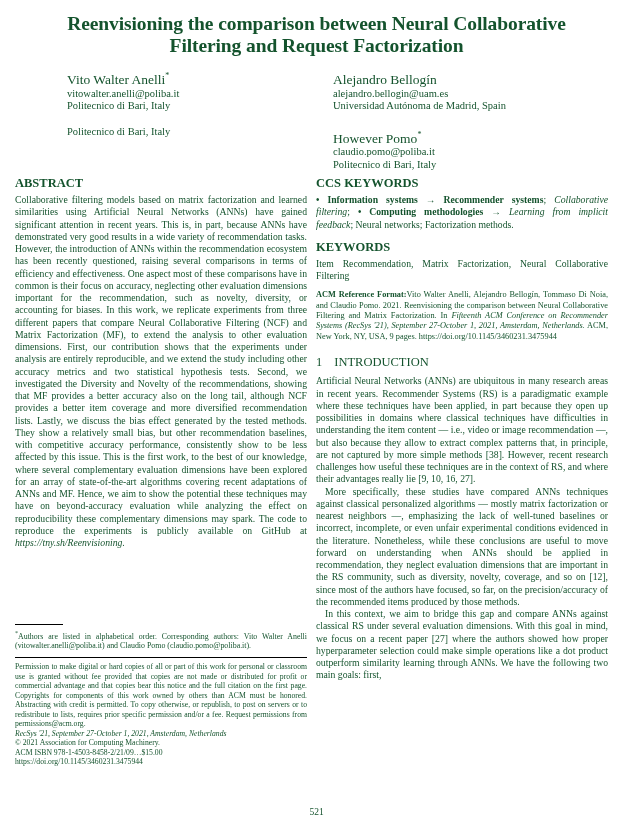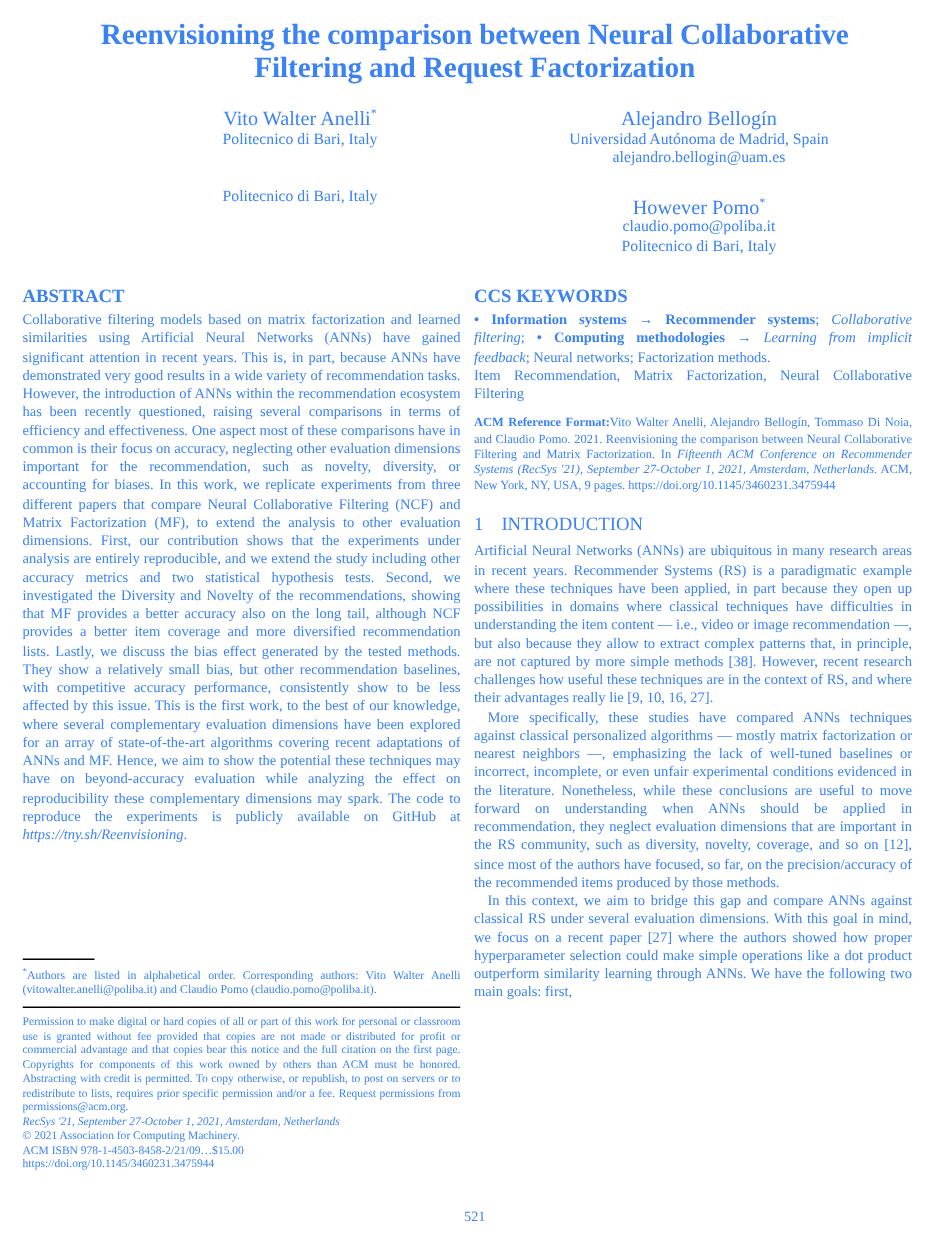--- a/index.html
+++ b/index.html
@@ -1,46 +1,45 @@
 <!DOCTYPE html>
 <html><head>
 <meta charset="utf-8">
 <style>
   * { margin:0; padding:0; box-sizing:border-box; }
   html,body { background:#ffffff; }
   .page {
     position:relative;
     width:633px; height:835px;
     background:#ffffff;
-    color:#3b82f6;
+    color:#14532d;
     font-family:"Liberation Serif", serif;
     overflow:hidden;
   }
   .paper-title {
     padding-top:13px;
     text-align:center;
     font-size:19.5px;
     line-height:22px;
     font-weight:bold;
     letter-spacing:-0.1px;
   }
   .authors-grid {
     width:532px;
     margin:10px 0 0 67px;
     display:grid;
     grid-template-columns:266px 266px;
     row-gap:13px;
-    text-align:center;
   }
   .author-name { font-size:13.5px; line-height:17px; }
   .author-name sup { font-size:8px; vertical-align:super; }
   .author-sub { font-size:10.5px; line-height:12.5px; }
   .columns {
     display:flex;
-    margin-top:19px;
+    margin-top:5px;
     padding:0 19px 0 15px;
     gap:9px;
     height:591px;
   }
   .col { width:292px; display:flex; flex-direction:column; overflow:hidden; }
   .sec-heading {
     font-size:12.5px;
     line-height:14px;
     font-weight:bold;
     margin-bottom:4px;
@@ -97,26 +96,27 @@
 <div class="page">
 
   <h1 class="paper-title">
     <span>Reenvisioning the comparison between Neural Collaborative</span><br>
     <span>Filtering and Request Factorization</span>
   </h1>
 
   <div class="authors-grid">
     <div class="author">
       <div class="author-name"><span>Vito Walter Anelli</span><sup>*</sup></div>
+      <div class="author-sub">vitowalter.anelli@poliba.it</div>
       <div class="author-sub">Politecnico di Bari, Italy</div>
     </div>
     <div class="author">
       <div class="author-name"><span>Alejandro Bellogín</span><sup></sup></div>
+      <div class="author-sub">alejandro.bellogin@uam.es</div>
       <div class="author-sub">Universidad Autónoma de Madrid, Spain</div>
-      <div class="author-sub">alejandro.bellogin@uam.es</div>
     </div>
     <div class="author">
       <div class="author-sub">Politecnico di Bari, Italy</div>
     </div>
     <div class="author">
       <div class="author-name"><span>However Pomo</span><sup>*</sup></div>
       <div class="author-sub">claudio.pomo@poliba.it</div>
       <div class="author-sub">Politecnico di Bari, Italy</div>
     </div>
   </div>
@@ -138,20 +138,21 @@
           <span class="line">ACM ISBN 978-1-4503-8458-2/21/09…$15.00</span>
           <span class="line">https://doi.org/10.1145/3460231.3475944</span>
         </div>
       </div>
     </div>
 
     <div class="col">
       <h2 class="sec-heading">CCS KEYWORDS</h2>
       <p class="body-text justify"><span class="bold">• Information systems</span><span> → </span><span class="bold">Recommender systems</span><span>; </span><span class="italic">Collaborative filtering</span><span>; </span><span class="bold">• Computing methodologies</span><span> → </span><span class="italic">Learning from implicit feedback</span><span>; Neural networks; Factorization methods.</span></p>
 
+      <h2 class="sec-heading mt">KEYWORDS</h2>
       <p class="body-text justify">Item Recommendation, Matrix Factorization, Neural Collaborative Filtering</p>
 
       <p class="acmref"><span class="bold line">ACM Reference Format:</span><span>Vito Walter Anelli, Alejandro Bellogín, Tommaso Di Noia, and Claudio Pomo. 2021. Reenvisioning the comparison between Neural Collaborative Filtering and Matrix Factorization. In </span><span class="italic">Fifteenth ACM Conference on Recommender Systems (RecSys '21), September 27-October 1, 2021, Amsterdam, Netherlands.</span><span> ACM, New York, NY, USA, 9 pages. https://doi.org/10.1145/3460231.3475944</span></p>
 
       <h2 class="numbered-heading"><span class="sec-num">1</span><span>INTRODUCTION</span></h2>
       <p class="body-text justify">Artificial Neural Networks (ANNs) are ubiquitous in many research areas in recent years. Recommender Systems (RS) is a paradigmatic example where these techniques have been applied, in part because they open up possibilities in domains where classical techniques have difficulties in understanding the item content — i.e., video or image recommendation —, but also because they allow to extract complex patterns that, in principle, are not captured by more simple methods [38]. However, recent research challenges how useful these techniques are in the context of RS, and where their advantages really lie [9, 10, 16, 27].</p>
       <p class="body-text justify para-indent">More specifically, these studies have compared ANNs techniques against classical personalized algorithms — mostly matrix factorization or nearest neighbors —, emphasizing the lack of well-tuned baselines or incorrect, incomplete, or even unfair experimental conditions evidenced in the literature. Nonetheless, while these conclusions are useful to move forward on understanding when ANNs should be applied in recommendation, they neglect evaluation dimensions that are important in the RS community, such as diversity, novelty, coverage, and so on [12], since most of the authors have focused, so far, on the precision/accuracy of the recommended items produced by those methods.</p>
       <p class="body-text justify para-indent">In this context, we aim to bridge this gap and compare ANNs against classical RS under several evaluation dimensions. With this goal in mind, we focus on a recent paper [27] where the authors showed how proper hyperparameter selection could make simple operations like a dot product outperform similarity learning through ANNs. We have the following two main goals: first,</p>
     </div>
 

